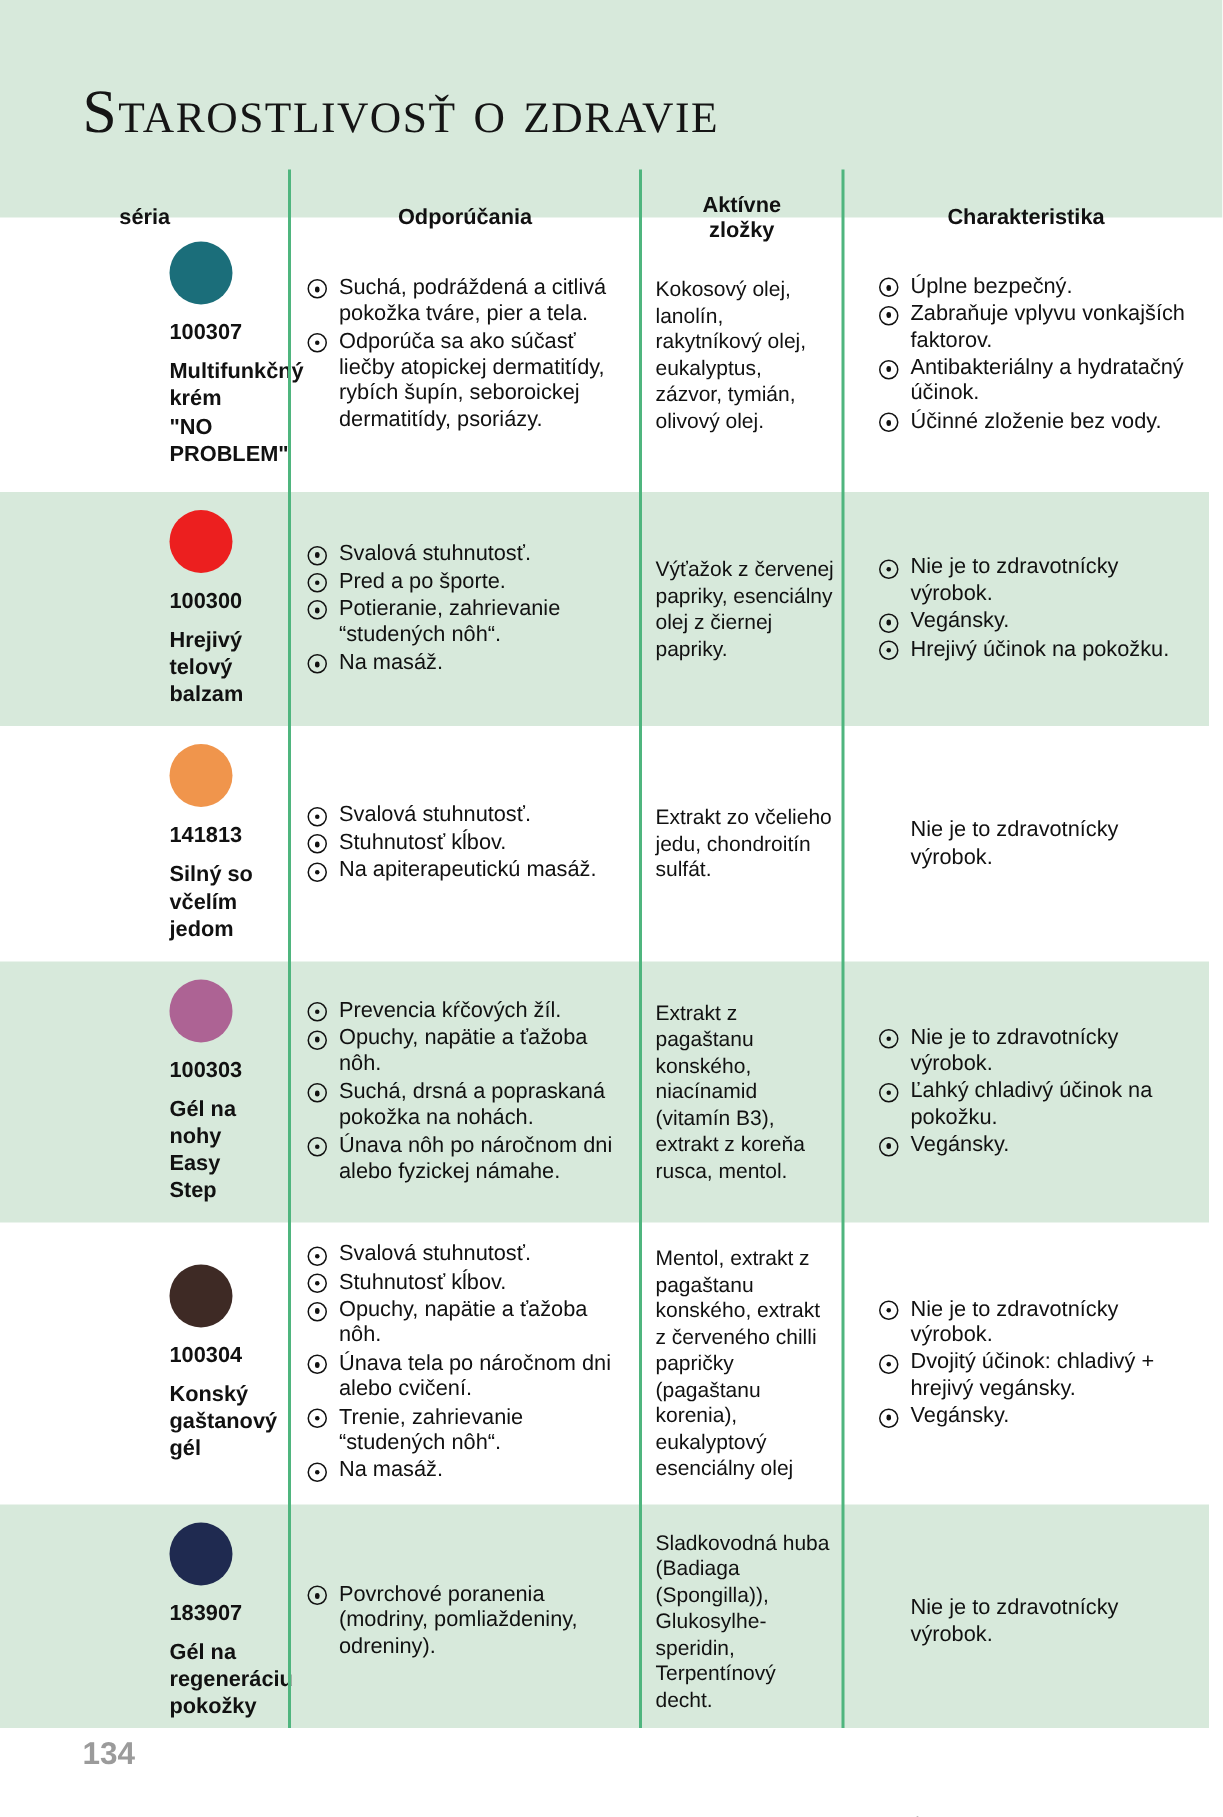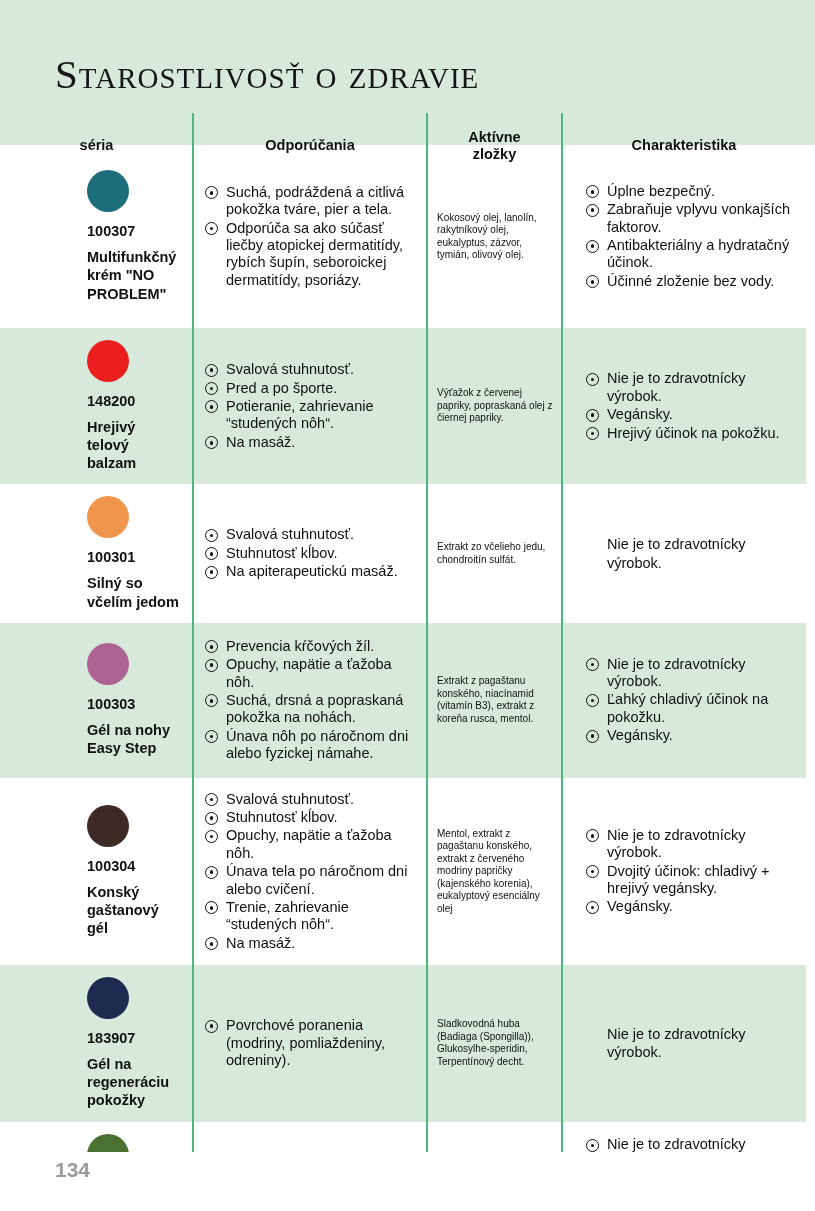--- a/index.html
+++ b/index.html
@@ -57,21 +57,21 @@
 
   
   .table-body{position:absolute;top:145px;left:0;width:806px;}
   .row{
     display:grid;
     grid-template-columns:193px 234px 135px 244px;
     align-items:center;
   }
   .row.alt{background:var(--mint);}
   .cell{padding:12px 10px;box-sizing:border-box;}
-  .cell.c1{padding-left:87px;padding-right:14px;}
+  .cell.c1{padding-left:87px;padding-right:14px;margin-left:26px;}
   .cell.c2{padding-left:12px;padding-right:10px;}
   .cell.c3{padding-left:10px;padding-right:6px;}
   .cell.c4{padding-left:24px;padding-right:14px;}
 
   .dot{
     display:block;
     width:42px;height:42px;border-radius:50%;
     margin-bottom:11px;
   }
   .pcode{font-weight:bold;font-size:14.5px;margin-bottom:9px;}
@@ -89,21 +89,21 @@
     border:1.8px solid #111;border-radius:50%;
     position:relative;
     margin-top:2.5px;
   }
   .bullet::after{
     content:"";
     position:absolute;inset:0;margin:auto;
     width:3.5px;height:3.5px;border-radius:50%;
     background:#111;
   }
-  .ing{font-size:10px;line-height:1.25;}
+  .ing{font-size:14px;line-height:1.25;}
   .plain-char{font-size:14.5px;line-height:1.25;font-weight:bold;padding-left:21px;}
 
   
   .footer{position:absolute;left:0;bottom:0;width:815px;height:59px;background:#fff;text-align:center;}
   .page-number{
     position:absolute;left:55px;top:6px;
     font-size:21px;font-weight:bold;
     color:#9b9b9b;
   }
 </style>
@@ -162,21 +162,21 @@
             <li>
               <span class="bullet"></span>
               <span class="btext">Účinné zloženie bez vody.</span>
             </li>
           </ul>
         </div>
       </div>
       <div class="row alt" style="min-height: 127px;">
         <div class="cell c1">
           <span class="dot" style="background: rgb(236, 31, 31);"></span>
-          <div class="pcode">148200</div>
+          <div class="pcode">100300</div>
           <div class="pname">Hrejivý telový balzam</div>
         </div>
         <div class="cell c2">
           <ul class="blist">
             <li>
               <span class="bullet"></span>
               <span class="btext">Svalová stuhnutosť.</span>
             </li>
             <li>
               <span class="bullet"></span>
@@ -186,21 +186,21 @@
               <span class="bullet"></span>
               <span class="btext">Potieranie, zahrievanie “studených nôh“.</span>
             </li>
             <li>
               <span class="bullet"></span>
               <span class="btext">Na masáž.</span>
             </li>
           </ul>
         </div>
         <div class="cell c3">
-          <div class="ing">Výťažok z červenej papriky, popraskaná olej z čiernej papriky.</div>
+          <div class="ing">Výťažok z červenej papriky, esenciálny olej z čiernej papriky.</div>
         </div>
         <div class="cell c4">
           <ul class="blist">
             <li>
               <span class="bullet"></span>
               <span class="btext">Nie je to zdravotnícky výrobok.</span>
             </li>
             <li>
               <span class="bullet"></span>
               <span class="btext">Vegánsky.</span>
@@ -208,21 +208,21 @@
             <li>
               <span class="bullet"></span>
               <span class="btext">Hrejivý účinok na pokožku.</span>
             </li>
           </ul>
         </div>
       </div>
       <div class="row" style="min-height: 110px;">
         <div class="cell c1">
           <span class="dot" style="background: rgb(240, 149, 76);"></span>
-          <div class="pcode">100301</div>
+          <div class="pcode">141813</div>
           <div class="pname">Silný so včelím jedom</div>
         </div>
         <div class="cell c2">
           <ul class="blist">
             <li>
               <span class="bullet"></span>
               <span class="btext">Svalová stuhnutosť.</span>
             </li>
             <li>
               <span class="bullet"></span>
@@ -315,21 +315,21 @@
               <span class="bullet"></span>
               <span class="btext">Trenie, zahrievanie “studených nôh“.</span>
             </li>
             <li>
               <span class="bullet"></span>
               <span class="btext">Na masáž.</span>
             </li>
           </ul>
         </div>
         <div class="cell c3">
-          <div class="ing">Mentol, extrakt z pagaštanu konského, extrakt z červeného modriny papričky (kajenského korenia), eukalyptový esenciálny olej</div>
+          <div class="ing">Mentol, extrakt z pagaštanu konského, extrakt z červeného chilli papričky (pagaštanu korenia), eukalyptový esenciálny olej</div>
         </div>
         <div class="cell c4">
           <ul class="blist">
             <li>
               <span class="bullet"></span>
               <span class="btext">Nie je to zdravotnícky výrobok.</span>
             </li>
             <li>
               <span class="bullet"></span>
               <span class="btext">Dvojitý účinok: chladivý + hrejivý vegánsky.</span>

